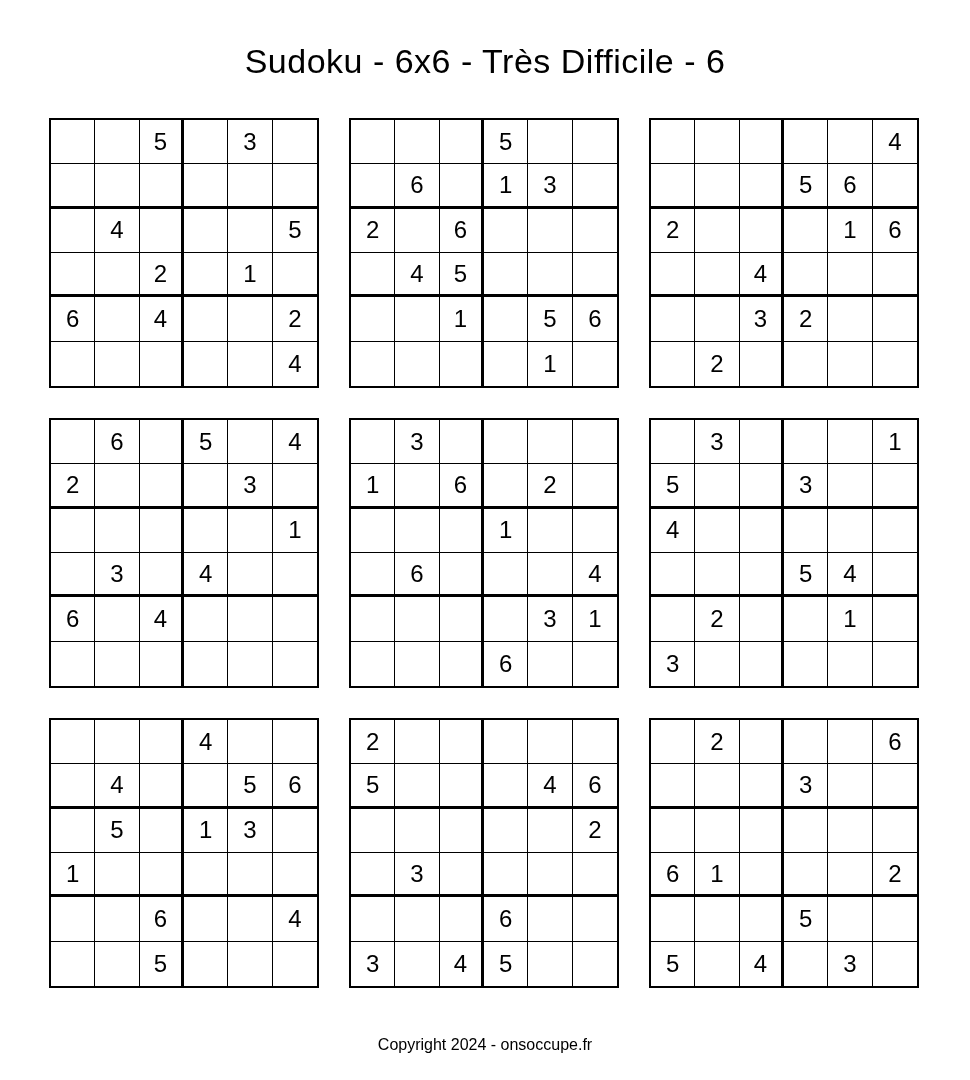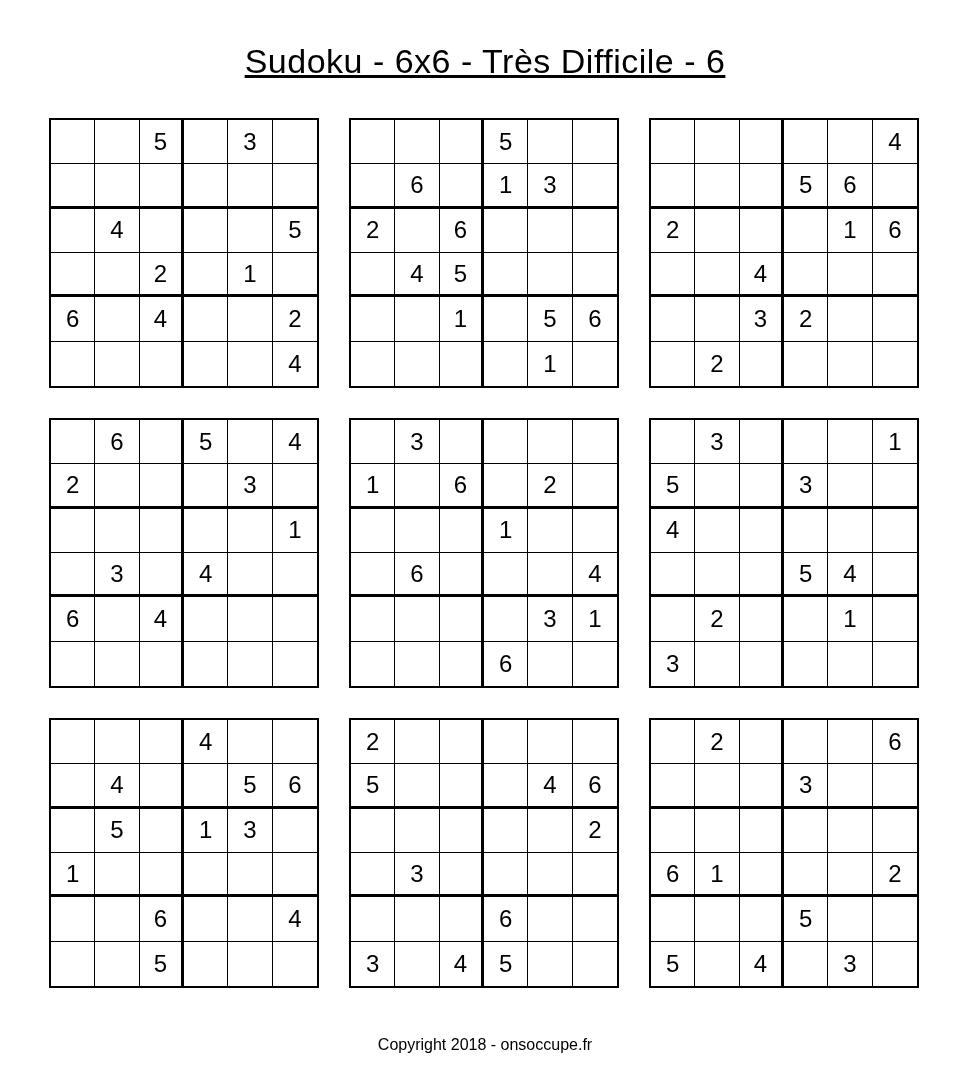--- a/index.html
+++ b/index.html
@@ -22,21 +22,20 @@
   .title {
     position: absolute;
     top: 42px;
     left: 0;
     width: 970px;
     text-align: center;
     font-size: 34px;
     font-weight: normal;
     letter-spacing: 0.5px;
     color: #000000;
-    text-decoration: underline;
   }
   .grids {
     position: absolute;
     top: 118px;
     left: 49px;
     display: grid;
     grid-template-columns: repeat(3, 270px);
     column-gap: 30px;
     row-gap: 30px;
   }
@@ -419,14 +418,14 @@
         <div class="cell last-c"></div>
         <div class="cell last-r">5</div>
         <div class="cell last-r"></div>
         <div class="cell box-r last-r">4</div>
         <div class="cell last-r"></div>
         <div class="cell last-r">3</div>
         <div class="cell last-c last-r"></div>
       </div>
   </div>
 
-  <div class="footer">Copyright 2018 - onsoccupe.fr</div>
+  <div class="footer">Copyright 2024 - onsoccupe.fr</div>
 </div>
 
 </body></html>

